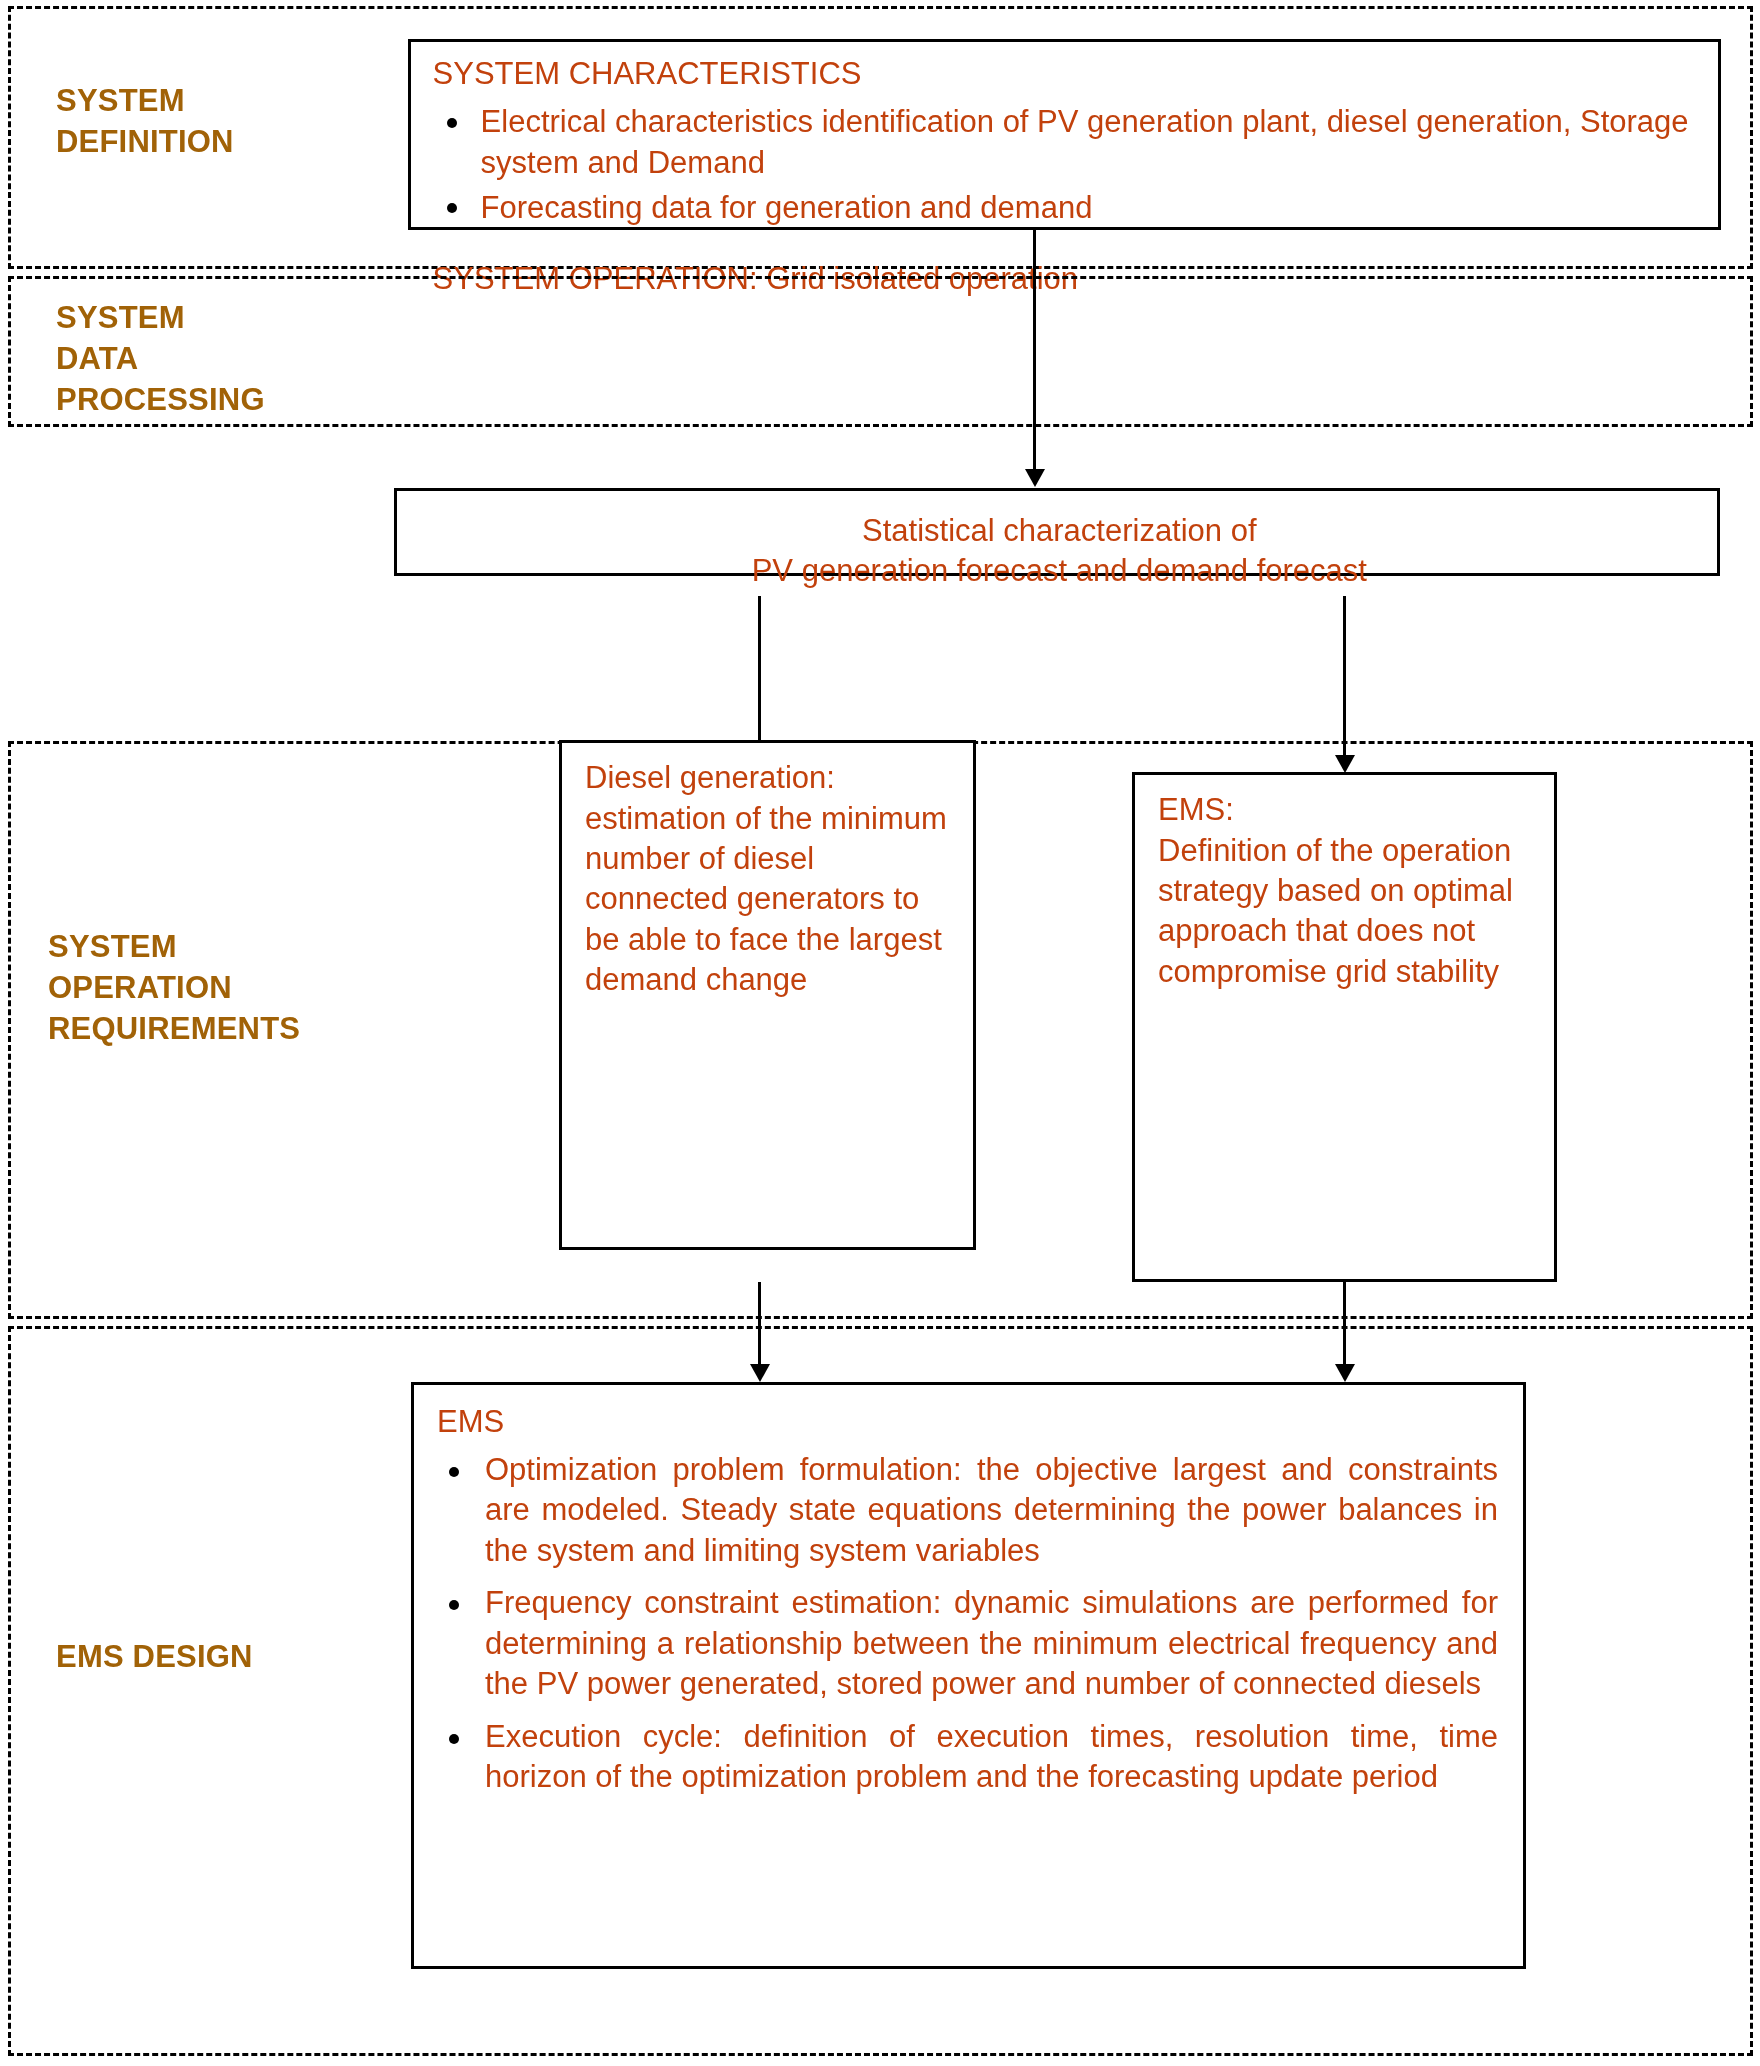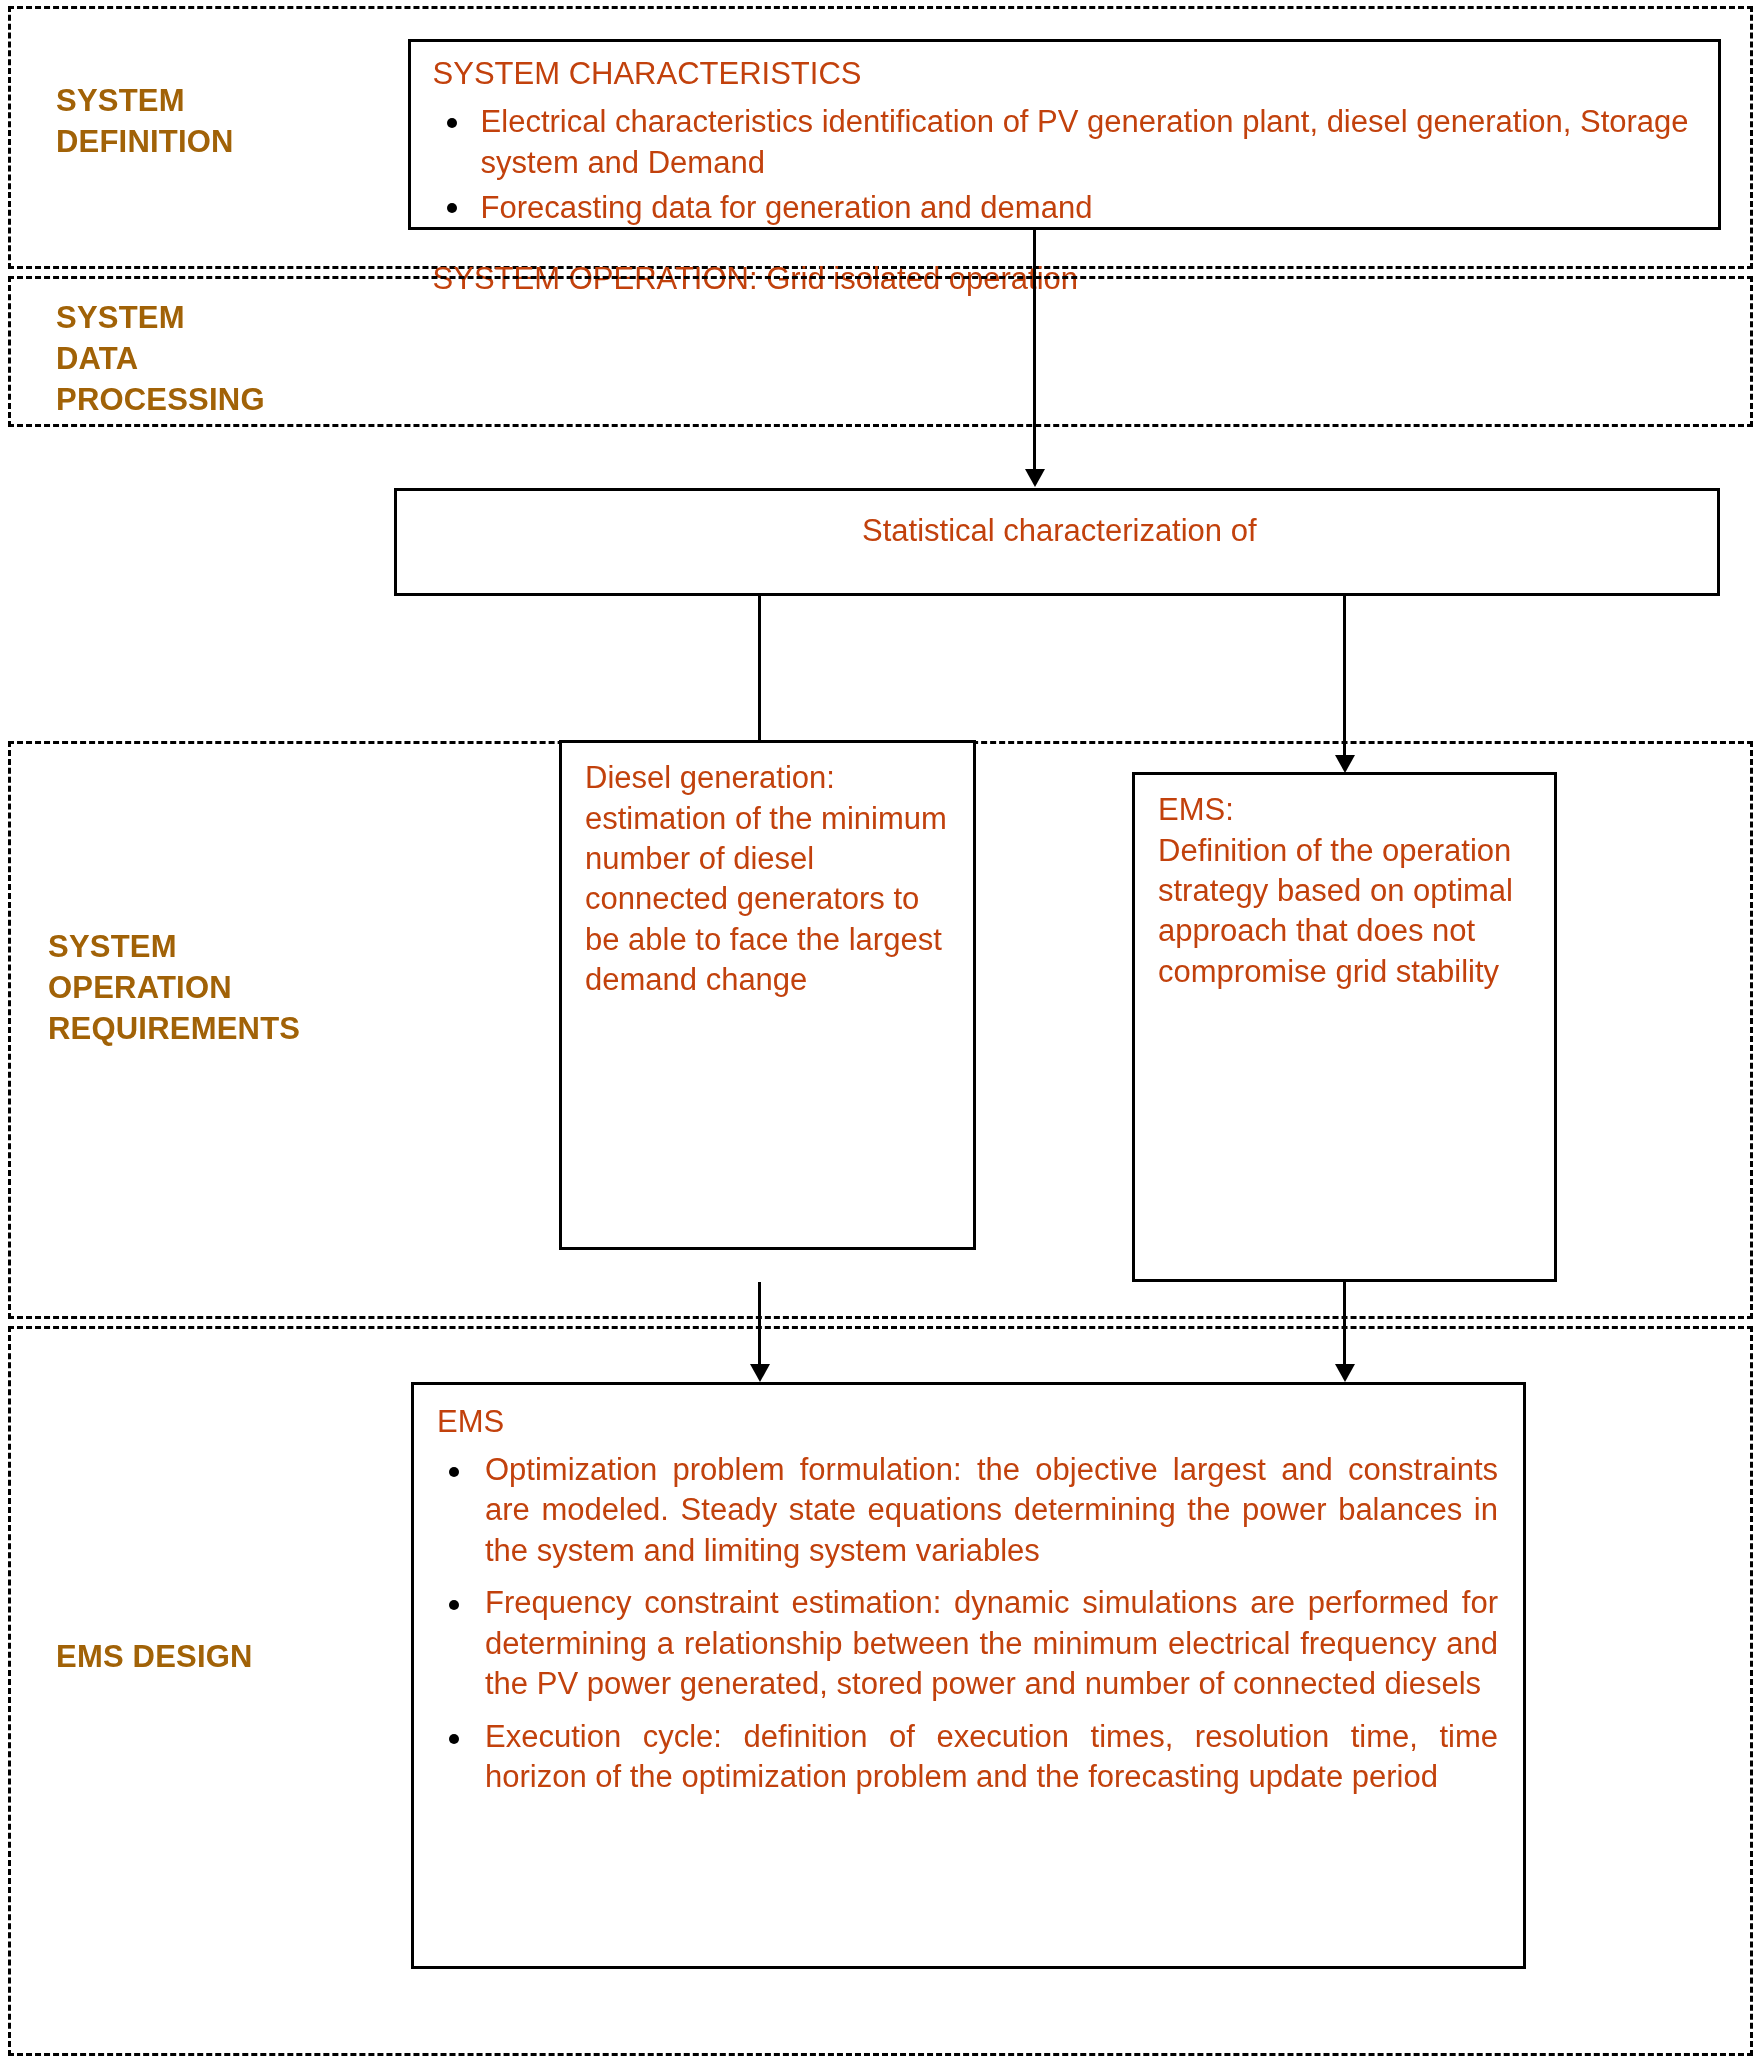--- a/index.html
+++ b/index.html
@@ -133,23 +133,24 @@
   <div class="arrow" style="left:1033px; top:230px; width:3.1px; height:258px;">
     <div class="shaft" style="height:239px;"></div>
     <div class="head" style="top:239px;"></div>
   </div>
 
   <div class="lane" style="left:7.7px; top:276px; width:1745px; height:151px;"></div>
   <div class="lane-label" style="left:56px; top:298px; width:278px;">SYSTEM
 DATA
 PROCESSING</div>
 
-  <div class="box" style="left:394px; top:488px; width:1326px; height:108px;">
+  <div class="box" style="left:394px; top:488px; width:1326px; height:88px;">
     <div class="box-inner center-text">
       <div class="plain-line">Statistical characterization of</div>
+      <div class="plain-line">PV generation forecast and demand forecast</div>
     </div>
   </div>
 
   <div class="arrow" style="left:758px; top:596px; width:3.1px; height:178px;">
     <div class="shaft" style="height:159px;"></div>
     <div class="head" style="top:159px;"></div>
   </div>
 
   <div class="arrow" style="left:1343px; top:596px; width:3.1px; height:178px;">
     <div class="shaft" style="height:159px;"></div>

